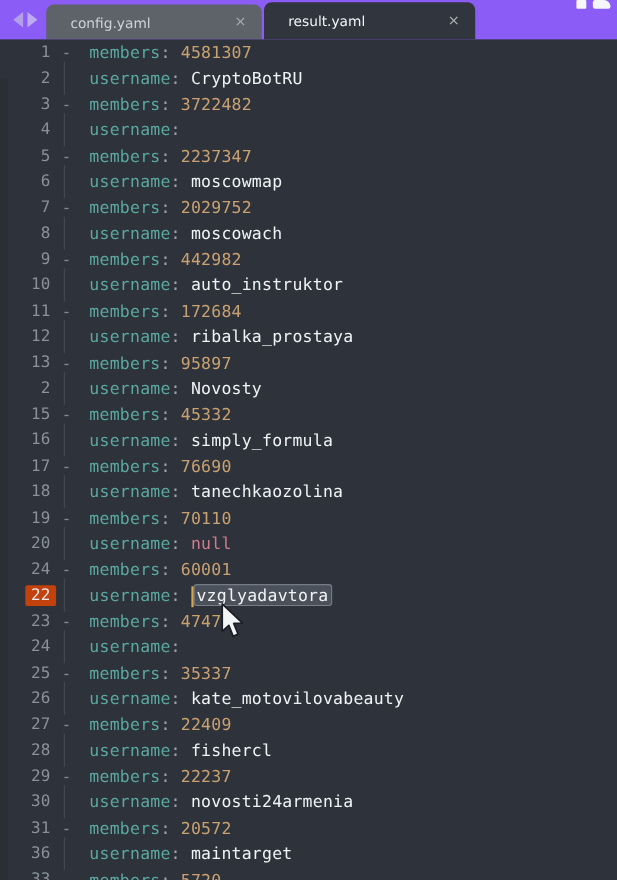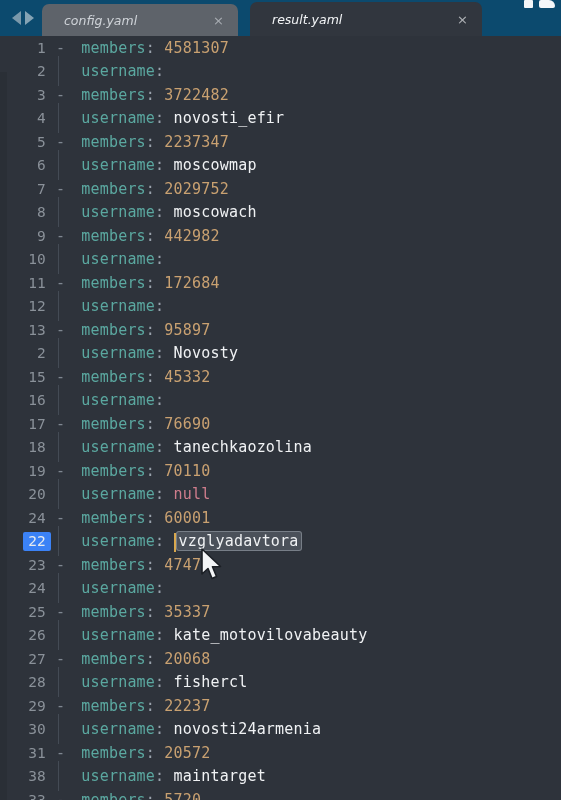--- a/index.html
+++ b/index.html
@@ -19,25 +19,24 @@
     position: relative;
     width: 561px;
     height: 800px;
     background: #2e333b;
     overflow: hidden;
   }
 
   .tabbar {
     position: relative;
     height: 36px;
-    background: #0c4a6e;
+    background: #8b5cf6;
     display: flex;
     align-items: flex-end;
     overflow: hidden;
-    font-style: italic;
   }
 
   .nav-arrows {
     display: flex;
     align-items: center;
     gap: 4px;
     padding: 0 8px 8px 12px;
     height: 100%;
     box-sizing: border-box;
     align-self: center;
@@ -73,22 +72,22 @@
     border-top-right-radius: 7px;
   }
   .tab.inactive {
     background: #5e636a;
     color: #cfd3d8;
     width: 196px;
   }
   .tab.active {
     background: #31363e;
     color: #f2f4f6;
-    width: 232px;
-    margin-left: 12px;
+    width: 192px;
+    margin-left: 2px;
     height: 34px;
   }
   .tab-label { white-space: nowrap; }
   .tab-close {
     font-family: "DejaVu Sans", sans-serif;
     font-size: 13px;
     opacity: 0.65;
     padding-left: 10px;
   }
 
@@ -134,21 +133,21 @@
     box-sizing: border-box;
     color: #8a9199;
     font-size: 14.5px;
     user-select: none;
   }
   .code-line.current .gutter {
     color: #e8ebee;
   }
   .gutter-hl {
     display: inline-block;
-    background: #3b82f6;
+    background: #c2410c;
     border-radius: 2px;
     padding: 1px 5px 2px 5px;
     margin-right: -5px;
   }
 
   .content {
     position: relative;
     flex: 1;
     display: flex;
     align-items: center;
@@ -247,51 +246,51 @@
 
     <div class="chrome-right">
       <div class="chrome-glyph a"></div>
       <div class="chrome-glyph b"></div>
     </div>
   </div>
 
   <div class="editor" id="editor">
     <div class="left-edge"></div>
   <div class="code-line"><div class="gutter">1</div><div class="content"><span class="dash">-</span><span class="sp"> </span><span class="key">members</span><span class="colon">: </span><span class="num">4581307</span></div></div>
-      <div class="code-line"><div class="gutter">2</div><div class="content"><span class="guide"> </span><span class="sp"> </span><span class="key">username</span><span class="colon">: </span></div></div>
+      <div class="code-line"><div class="gutter">2</div><div class="content"><span class="guide"> </span><span class="sp"> </span><span class="key">username</span><span class="colon">: </span><span class="str">CryptoBotRU</span></div></div>
       <div class="code-line"><div class="gutter">3</div><div class="content"><span class="dash">-</span><span class="sp"> </span><span class="key">members</span><span class="colon">: </span><span class="num">3722482</span></div></div>
-      <div class="code-line"><div class="gutter">4</div><div class="content"><span class="guide"> </span><span class="sp"> </span><span class="key">username</span><span class="colon">: </span><span class="str">novosti_efir</span></div></div>
+      <div class="code-line"><div class="gutter">4</div><div class="content"><span class="guide"> </span><span class="sp"> </span><span class="key">username</span><span class="colon">: </span></div></div>
       <div class="code-line"><div class="gutter">5</div><div class="content"><span class="dash">-</span><span class="sp"> </span><span class="key">members</span><span class="colon">: </span><span class="num">2237347</span></div></div>
       <div class="code-line"><div class="gutter">6</div><div class="content"><span class="guide"> </span><span class="sp"> </span><span class="key">username</span><span class="colon">: </span><span class="str">moscowmap</span></div></div>
       <div class="code-line"><div class="gutter">7</div><div class="content"><span class="dash">-</span><span class="sp"> </span><span class="key">members</span><span class="colon">: </span><span class="num">2029752</span></div></div>
       <div class="code-line"><div class="gutter">8</div><div class="content"><span class="guide"> </span><span class="sp"> </span><span class="key">username</span><span class="colon">: </span><span class="str">moscowach</span></div></div>
       <div class="code-line"><div class="gutter">9</div><div class="content"><span class="dash">-</span><span class="sp"> </span><span class="key">members</span><span class="colon">: </span><span class="num">442982</span></div></div>
-      <div class="code-line"><div class="gutter">10</div><div class="content"><span class="guide"> </span><span class="sp"> </span><span class="key">username</span><span class="colon">: </span></div></div>
+      <div class="code-line"><div class="gutter">10</div><div class="content"><span class="guide"> </span><span class="sp"> </span><span class="key">username</span><span class="colon">: </span><span class="str">auto_instruktor</span></div></div>
       <div class="code-line"><div class="gutter">11</div><div class="content"><span class="dash">-</span><span class="sp"> </span><span class="key">members</span><span class="colon">: </span><span class="num">172684</span></div></div>
-      <div class="code-line"><div class="gutter">12</div><div class="content"><span class="guide"> </span><span class="sp"> </span><span class="key">username</span><span class="colon">: </span></div></div>
+      <div class="code-line"><div class="gutter">12</div><div class="content"><span class="guide"> </span><span class="sp"> </span><span class="key">username</span><span class="colon">: </span><span class="str">ribalka_prostaya</span></div></div>
       <div class="code-line"><div class="gutter">13</div><div class="content"><span class="dash">-</span><span class="sp"> </span><span class="key">members</span><span class="colon">: </span><span class="num">95897</span></div></div>
       <div class="code-line"><div class="gutter">2</div><div class="content"><span class="guide"> </span><span class="sp"> </span><span class="key">username</span><span class="colon">: </span><span class="str">Novosty</span></div></div>
       <div class="code-line"><div class="gutter">15</div><div class="content"><span class="dash">-</span><span class="sp"> </span><span class="key">members</span><span class="colon">: </span><span class="num">45332</span></div></div>
-      <div class="code-line"><div class="gutter">16</div><div class="content"><span class="guide"> </span><span class="sp"> </span><span class="key">username</span><span class="colon">: </span></div></div>
+      <div class="code-line"><div class="gutter">16</div><div class="content"><span class="guide"> </span><span class="sp"> </span><span class="key">username</span><span class="colon">: </span><span class="str">simply_formula</span></div></div>
       <div class="code-line"><div class="gutter">17</div><div class="content"><span class="dash">-</span><span class="sp"> </span><span class="key">members</span><span class="colon">: </span><span class="num">76690</span></div></div>
       <div class="code-line"><div class="gutter">18</div><div class="content"><span class="guide"> </span><span class="sp"> </span><span class="key">username</span><span class="colon">: </span><span class="str">tanechkaozolina</span></div></div>
       <div class="code-line"><div class="gutter">19</div><div class="content"><span class="dash">-</span><span class="sp"> </span><span class="key">members</span><span class="colon">: </span><span class="num">70110</span></div></div>
       <div class="code-line"><div class="gutter">20</div><div class="content"><span class="guide"> </span><span class="sp"> </span><span class="key">username</span><span class="colon">: </span><span class="nullv">null</span></div></div>
       <div class="code-line"><div class="gutter">24</div><div class="content"><span class="dash">-</span><span class="sp"> </span><span class="key">members</span><span class="colon">: </span><span class="num">60001</span></div></div>
       <div class="code-line current"><div class="gutter"><span class="gutter-hl">22</span></div><div class="content"><span class="guide"> </span><span class="sp"> </span><span class="key">username</span><span class="colon">: </span><span class="caret"></span><span class="selbox">vzglyadavtora</span></div></div>
       <div class="code-line"><div class="gutter">23</div><div class="content"><span class="dash">-</span><span class="sp"> </span><span class="key">members</span><span class="colon">: </span><span class="num">47471</span></div></div>
       <div class="code-line"><div class="gutter">24</div><div class="content"><span class="guide"> </span><span class="sp"> </span><span class="key">username</span><span class="colon">: </span></div></div>
       <div class="code-line"><div class="gutter">25</div><div class="content"><span class="dash">-</span><span class="sp"> </span><span class="key">members</span><span class="colon">: </span><span class="num">35337</span></div></div>
       <div class="code-line"><div class="gutter">26</div><div class="content"><span class="guide"> </span><span class="sp"> </span><span class="key">username</span><span class="colon">: </span><span class="str">kate_motovilovabeauty</span></div></div>
-      <div class="code-line"><div class="gutter">27</div><div class="content"><span class="dash">-</span><span class="sp"> </span><span class="key">members</span><span class="colon">: </span><span class="num">20068</span></div></div>
+      <div class="code-line"><div class="gutter">27</div><div class="content"><span class="dash">-</span><span class="sp"> </span><span class="key">members</span><span class="colon">: </span><span class="num">22409</span></div></div>
       <div class="code-line"><div class="gutter">28</div><div class="content"><span class="guide"> </span><span class="sp"> </span><span class="key">username</span><span class="colon">: </span><span class="str">fishercl</span></div></div>
       <div class="code-line"><div class="gutter">29</div><div class="content"><span class="dash">-</span><span class="sp"> </span><span class="key">members</span><span class="colon">: </span><span class="num">22237</span></div></div>
       <div class="code-line"><div class="gutter">30</div><div class="content"><span class="guide"> </span><span class="sp"> </span><span class="key">username</span><span class="colon">: </span><span class="str">novosti24armenia</span></div></div>
       <div class="code-line"><div class="gutter">31</div><div class="content"><span class="dash">-</span><span class="sp"> </span><span class="key">members</span><span class="colon">: </span><span class="num">20572</span></div></div>
-      <div class="code-line"><div class="gutter">38</div><div class="content"><span class="guide"> </span><span class="sp"> </span><span class="key">username</span><span class="colon">: </span><span class="str">maintarget</span></div></div>
+      <div class="code-line"><div class="gutter">36</div><div class="content"><span class="guide"> </span><span class="sp"> </span><span class="key">username</span><span class="colon">: </span><span class="str">maintarget</span></div></div>
       <div class="code-line"><div class="gutter">33</div><div class="content"><span class="dash">-</span><span class="sp"> </span><span class="key">members</span><span class="colon">: </span><span class="num">5720</span></div></div>
     </div>
 
   <div class="pointer">
     <svg width="26" height="34" viewBox="0 0 26 34">
       <path d="M2,1 L2,26 L8,20.5 L12,30.5 L16.5,28.5 L12.5,18.8 L20.5,18.5 Z" fill="#f2f4f6" stroke="#1b1f25" stroke-width="1.6" stroke-linejoin="round"></path>
     </svg>
   </div>
 
 </div>

